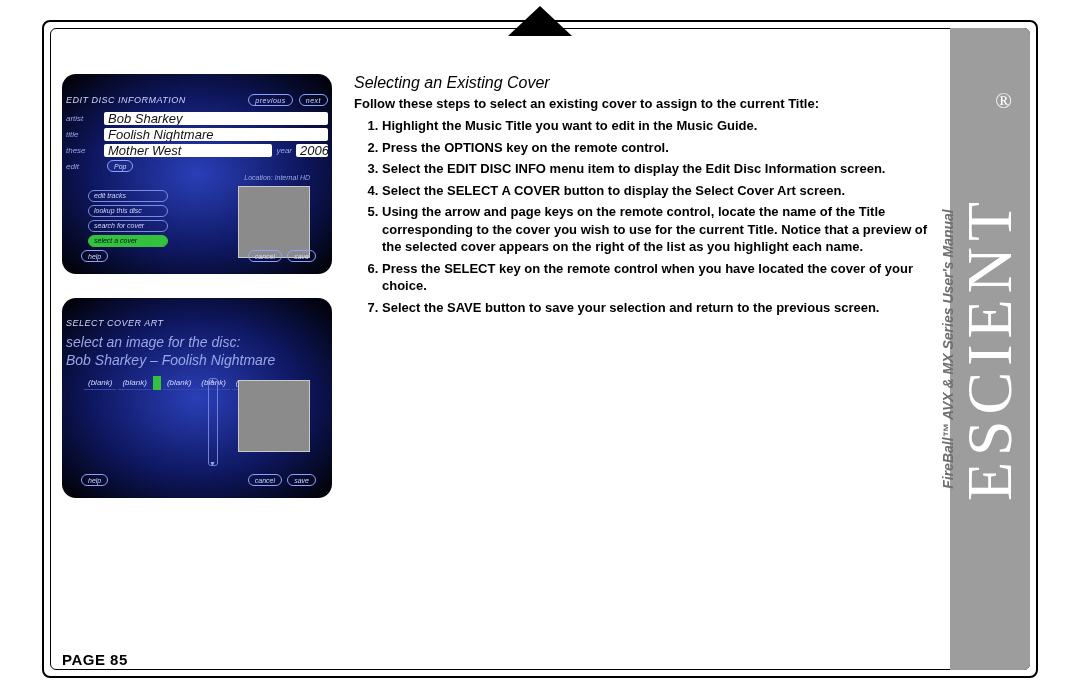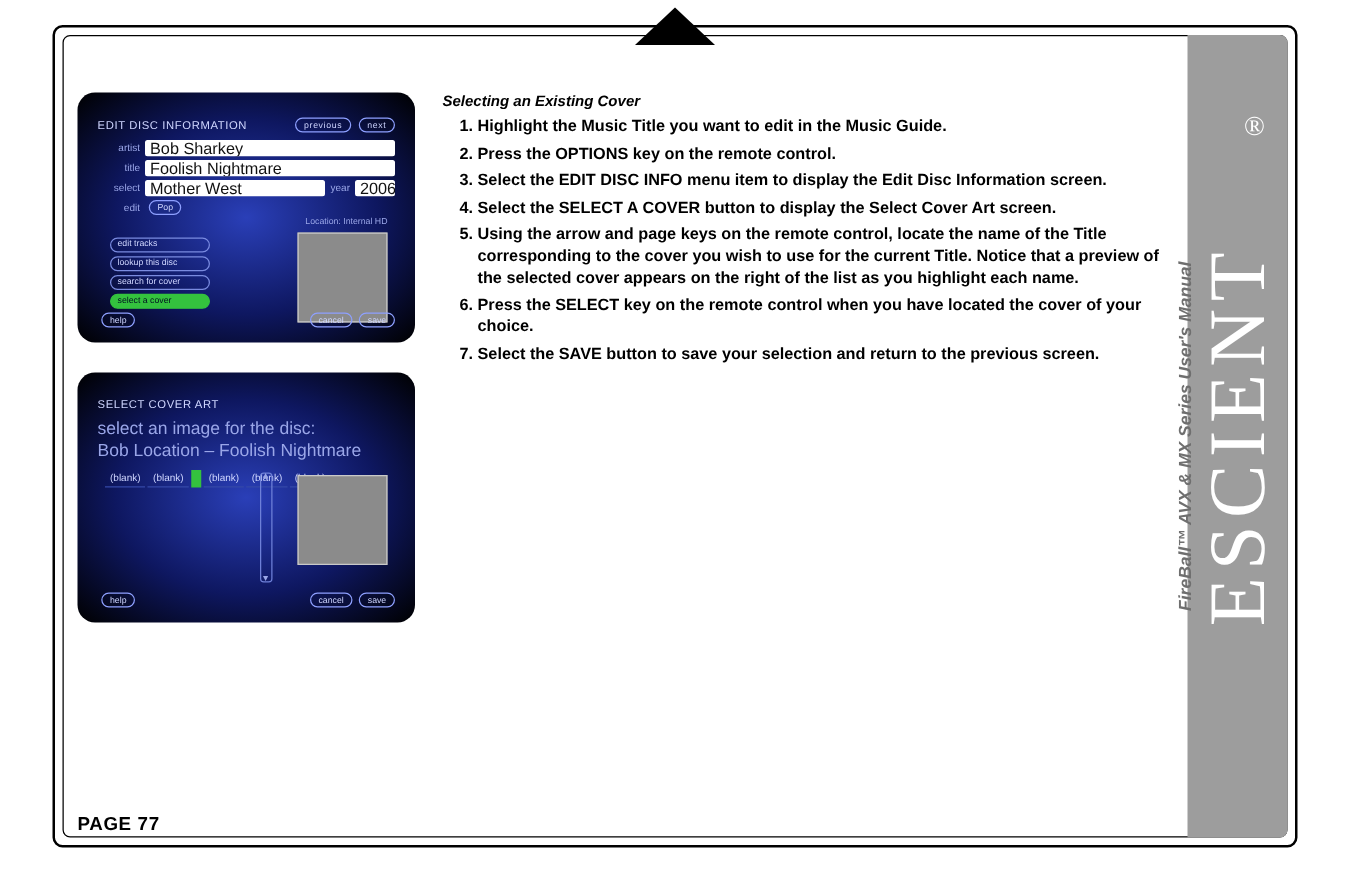--- a/index.html
+++ b/index.html
@@ -116,21 +116,22 @@
   }
   .shot {
     width: 270px;
     height: 200px;
     background: radial-gradient(ellipse at center, #2a3fb8 0%, #0e1760 55%, #000 100%);
     border-radius: 14px;
     position: relative;
     overflow: hidden;
     font-size: 8px;
     color: #fff;
-    padding: 20px 16px 14px;
+    padding: 20px 4px 14px;
+    font-style: italic;
   }
   .shot .title-row {
     color: #cfd6ff;
     font-size: 9px;
     letter-spacing: .5px;
     margin-bottom: 6px;
     display:flex;
     justify-content:space-between;
     align-items:center;
   }
@@ -139,21 +140,21 @@
     border:1px solid #8ea0ff;
     border-radius:8px;
     padding:0 6px;
     font-size:7px;
     color:#cfd6ff;
     line-height:12px;
     height:12px;
     margin-left:3px;
   }
   .field-row { display:flex; align-items:center; margin:3px 0; gap:4px;}
-  .field-row label { width:34px; text-align:right; color:#9aa6e8; font-size:8px;}
+  .field-row label { width:34px; text-align:left; color:#9aa6e8; font-size:8px;}
   .field-input {
     flex:1; height:13px; background:#fff; border-radius:2px; color:#111;
     font-size:13px; line-height:13px; padding:0 4px; overflow:hidden;
   }
   .year-input { width:32px; flex:none;text-align:center; }
   .side-list {
     position:absolute; left:26px; top:116px; display:flex; flex-direction:column; gap:3px;
   }
   .side-btn {
     width:80px; height:12px; border:1px solid #7a8be0; border-radius:7px;
@@ -179,21 +180,21 @@
   }
   .row2.sel { background:#34c23e; color:#012; border-bottom:none;}
   .shot2 .sub { color:#9aa6e8; font-size:14px; margin-bottom:2px;}
   .shot2 .cover-preview { top:82px; }
   .scroll-ind { position:absolute; left:146px; top:80px; width:10px; height:88px;
     border:1px solid #6e80d8; border-radius:3px;}
   .scroll-ind::after{content:"▲"; position:absolute; left:0; top:-2px; font-size:7px; color:#9aa6e8;}
   .scroll-ind::before{content:"▼"; position:absolute; left:0; bottom:-2px; font-size:7px; color:#9aa6e8;}
 
   .textcol { flex:1; }
-  .sect-title { font-weight:bold; font-style:italic; font-size:12px; margin-bottom:4px;}
+  .sect-title { font-weight:normal; font-style:italic; font-size:16px; margin-bottom:4px;}
   .intro { font-size:14px; line-height:1.3; margin-bottom:18px; font-family:"Times New Roman",serif;}
   .lead { font-size:13px; font-weight:bold; margin-bottom:6px;}
   ol.steps { list-style:decimal; padding-left:28px; font-size:13px; font-weight:bold;}
   ol.steps li { margin-bottom:4px; line-height:1.35;}
 
   .page-num {
     position:absolute; left:62px; bottom:30px;
     font-size:15px; font-weight:bold; letter-spacing:.5px;
   }
 </style>
@@ -224,21 +225,21 @@
       </div>
       <div class="field-row">
           <label>artist</label>
           <div class="field-input">Bob Sharkey</div>
         </div>
       <div class="field-row">
           <label>title</label>
           <div class="field-input">Foolish Nightmare</div>
         </div>
       <div class="field-row">
-        <label>select</label>
+        <label>these</label>
         <div class="field-input">Mother West</div>
         <label style="width:auto">year</label>
         <div class="field-input year-input">2006</div>
       </div>
       <div class="field-row">
           <label>edit</label>
         <span class="pill" style="background:#1b2a86">Pop</span>
       </div>
       <div class="loc-label">Location: Internal HD</div>
       <div class="side-list">
@@ -255,21 +256,21 @@
           <span class="pill">save</span>
         </span>
       </div>
     </div>
 
     <div class="shot shot2">
       <div class="title-row">
         <span>SELECT COVER ART</span>
       </div>
       <div class="sub">select an image for the disc:</div>
-      <div class="sub">Bob Location – Foolish Nightmare</div>
+      <div class="sub">Bob Sharkey – Foolish Nightmare</div>
       <div class="list2">
         <div class="row2">(blank)</div>
         <div class="row2">(blank)</div>
         <div class="row2 sel"></div>
         <div class="row2">(blank)</div>
         <div class="row2">(blank)</div>
         <div class="row2">(blank)</div>
       </div>
       <div class="scroll-ind"></div>
       <div class="cover-preview"></div>
@@ -279,25 +280,26 @@
           <span class="pill">cancel</span>
           <span class="pill">save</span>
         </span>
       </div>
     </div>
 
   </div>
 
   <div class="textcol">
     <div class="sect-title">Selecting an Existing Cover</div>
+    <div class="lead">Follow these steps to select an existing cover to assign to the current Title:</div>
     <ol class="steps">
       <li>Highlight the Music Title you want to edit in the Music Guide.</li>
       <li>Press the OPTIONS key on the remote control.</li>
       <li>Select the EDIT DISC INFO menu item to display the Edit Disc Information screen.</li>
       <li>Select the SELECT A COVER button to display the Select Cover Art screen.</li>
       <li>Using the arrow and page keys on the remote control, locate the name of the Title corresponding to the cover you wish to use for the current Title. Notice that a preview of the selected cover appears on the right of the list as you highlight each name.</li>
       <li>Press the SELECT key on the remote control when you have located the cover of your choice.</li>
       <li>Select the SAVE button to save your selection and return to the previous screen.</li>
     </ol>
   </div>
 </div>
 
-<div class="page-num">PAGE 77</div>
+<div class="page-num">PAGE 85</div>
 
 </body></html>

